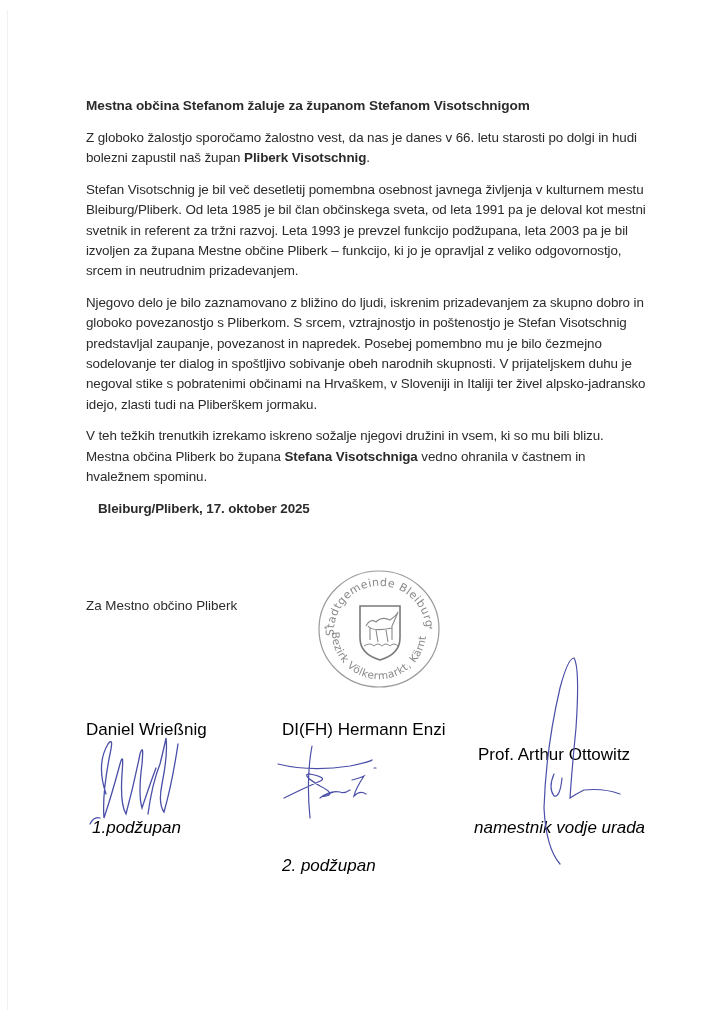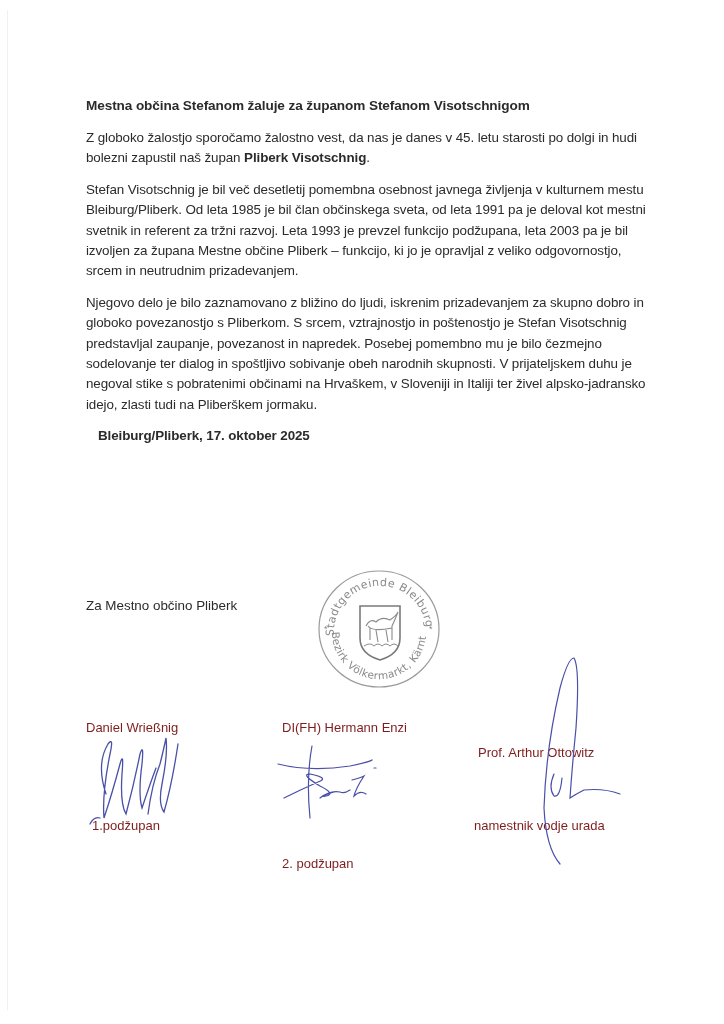--- a/index.html
+++ b/index.html
@@ -57,44 +57,45 @@
     }
     .stamp {
       position: absolute;
       left: 312px;
       top: 566px;
       width: 134px;
       height: 126px;
     }
     .signer {
       position: absolute;
-      font-size: 13px;
-      color: #7f1d1d;
+      font-size: 17px;
+      color: #000000;
     }
     .signer .name { position: absolute; white-space: nowrap; }
-    .signer .role { position: absolute; white-space: nowrap; }
+    .signer .role { position: absolute; white-space: nowrap; font-style: italic; }
     .sig-svg {
       position: absolute;
     }
   </style>
 </head>
 <body>
 
 <div class="page-edge"></div>
 
 <div class="letter">
   <div class="title">Mestna občina Stefanom žaluje za županom Stefanom Visotschnigom</div>
 
-  <p class="para"><span>Z globoko žalostjo sporočamo žalostno vest, da nas je danes v 45. letu starosti po dolgi in hudi bolezni zapustil naš župan </span><b>Pliberk Visotschnig</b><span>.</span></p>
+  <p class="para"><span>Z globoko žalostjo sporočamo žalostno vest, da nas je danes v 66. letu starosti po dolgi in hudi bolezni zapustil naš župan </span><b>Pliberk Visotschnig</b><span>.</span></p>
 
   <p class="para">Stefan Visotschnig je bil več desetletij pomembna osebnost javnega življenja v kulturnem mestu Bleiburg/Pliberk. Od leta 1985 je bil član občinskega sveta, od leta 1991 pa je deloval kot mestni svetnik in referent za tržni razvoj. Leta 1993 je prevzel funkcijo podžupana, leta 2003 pa je bil izvoljen za župana Mestne občine Pliberk – funkcijo, ki jo je opravljal z veliko odgovornostjo, srcem in neutrudnim prizadevanjem.</p>
 
   <p class="para">Njegovo delo je bilo zaznamovano z bližino do ljudi, iskrenim prizadevanjem za skupno dobro in globoko povezanostjo s Pliberkom. S srcem, vztrajnostjo in poštenostjo je Stefan Visotschnig predstavljal zaupanje, povezanost in napredek. Posebej pomembno mu je bilo čezmejno sodelovanje ter dialog in spoštljivo sobivanje obeh narodnih skupnosti. V prijateljskem duhu je negoval stike s pobratenimi občinami na Hrvaškem, v Sloveniji in Italiji ter živel alpsko-jadransko idejo, zlasti tudi na Pliberškem jormaku.</p>
 
 
+  <p class="para"><span>V teh težkih trenutkih izrekamo iskreno sožalje njegovi družini in vsem, ki so mu bili blizu. Mestna občina Pliberk bo župana </span><b>Stefana Visotschniga</b><span> vedno ohranila v častnem in hvaležnem spominu.</span></p>
 
   <div class="date">Bleiburg/Pliberk, 17. oktober 2025</div>
 </div>
 
 <div class="on-behalf">Za Mestno občino Pliberk</div>
 
 <div class="stamp">
   <svg width="134" height="126" viewBox="0 0 134 126">
     <defs>
       <path id="stampTop" d="M 22 70 A 46 46 0 0 1 114 62"></path>

